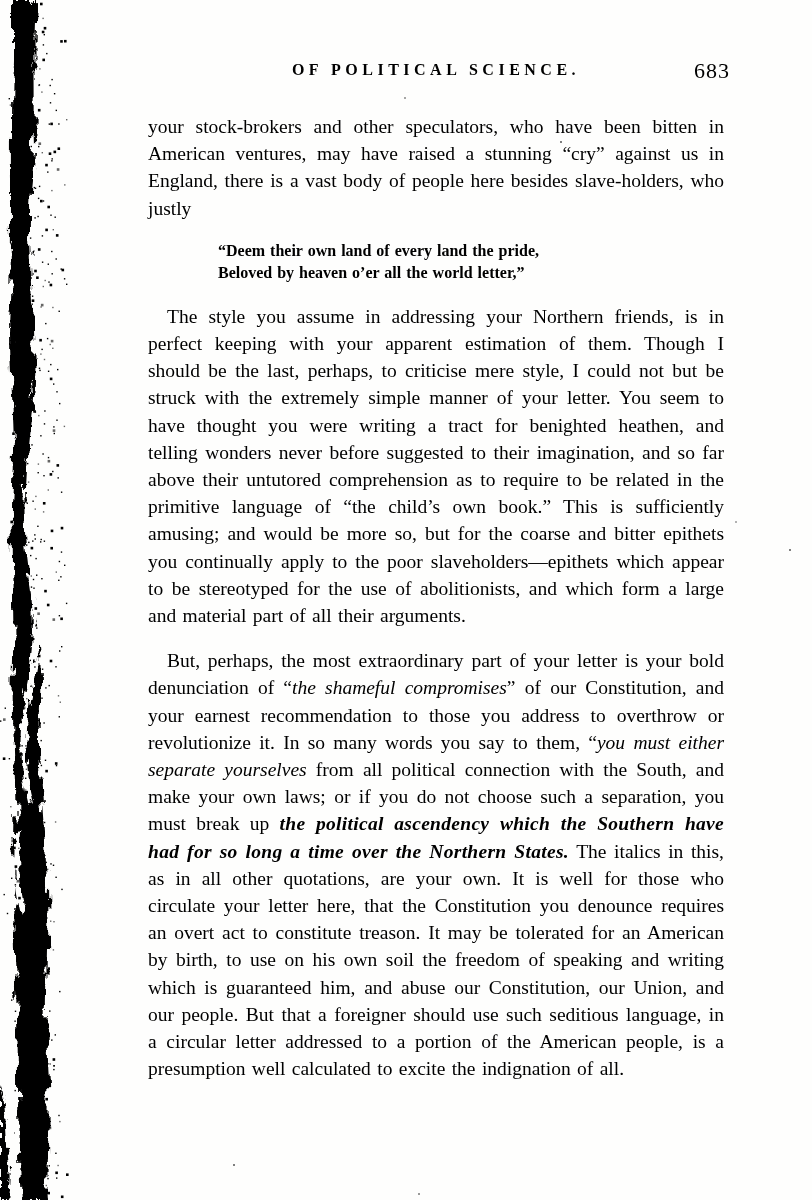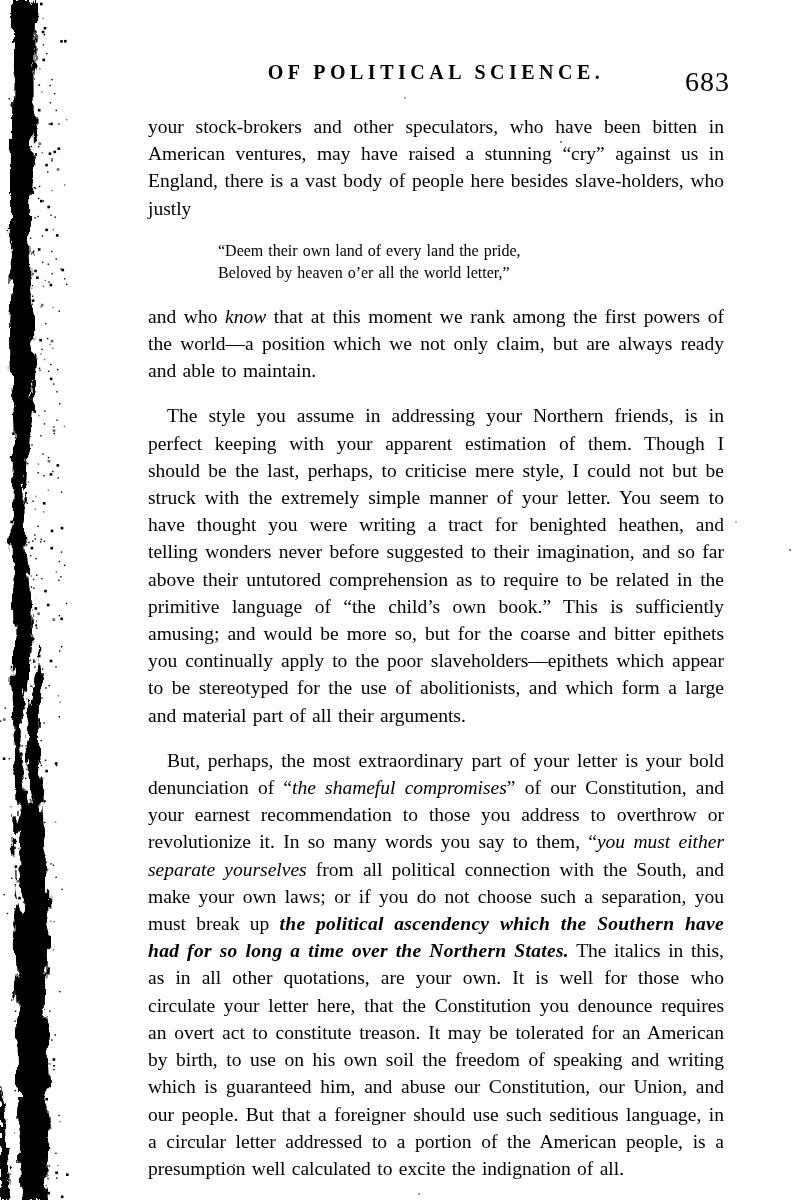--- a/index.html
+++ b/index.html
@@ -31,30 +31,30 @@
     top: 58px;
     width: 612px;
     height: 30px;
   }
   .running-title {
     position: absolute;
     left: 0;
     right: 0;
     top: 3px;
     text-align: center;
-    font-size: 20px;
+    font-size: 16px;
     font-weight: 700;
     letter-spacing: 4.5px;
     white-space: nowrap;
   }
   .page-number {
     position: absolute;
     right: 12px;
-    top: 8px;
-    font-size: 28px;
+    top: 0;
+    font-size: 22px;
     letter-spacing: 1px;
   }
   
   .text {
     position: absolute;
     left: 130px;
     top: 95px;
     width: 612px;
     font-size: 19.5px;
     line-height: 27.2px;
@@ -70,21 +70,21 @@
   }
   .it  { font-style: italic; }
   .bit { font-style: italic; font-weight: 700; letter-spacing: 0.3px; }
   .verse {
     margin: 13px 0 15px 88px;
     font-size: 16px;
     line-height: 22.5px;
     text-align: left;
     word-spacing: 1px;
   }
-  .verse-line { white-space: nowrap; }
+  .verse-line { white-space: nowrap; font-weight: bold; }
   
   .speck {
     position: absolute;
     background: #555;
     width: 2px;
     height: 2px;
     border-radius: 1px;
   }
 </style>
 </head>
@@ -601,18 +601,17 @@
     <span class="running-title">OF POLITICAL SCIENCE.</span>
     <span class="page-number">683</span>
   </header>
 
   <main class="text">
     <p class="para"><span>your stock-brokers and other speculators, who have been bitten in American ventures, may have raised a stunning “cry” against us in England, there is a vast body of people here besides slave-holders, who justly</span></p>
     <div class="verse">
         <div class="verse-line">“Deem their own land of every land the pride,</div>
         <div class="verse-line">Beloved by heaven o’er all the world letter,”</div>
       </div>
-    <p class="para"><span>and who </span><span class="it">know</span><span> that at this moment we rank among the first powers of the world—a position which we not only claim, but are always ready and able to maintain.</span></p>
     <p class="para indent"><span>The style you assume in addressing your Northern friends, is in perfect keeping with your apparent estimation of them. Though I should be the last, perhaps, to criticise mere style, I could not but be struck with the extremely simple manner of your letter.  You seem to have thought you were writing a tract for benighted heathen, and telling wonders never before suggested to their imagination, and so far above their untutored comprehension as to require to be related in the primitive language of “the child’s own book.”  This is sufficiently amusing; and would be more so, but for the coarse and bitter epithets you continually apply to the poor slaveholders—epithets which appear to be stereotyped for the use of abolitionists, and which form a large and material part of all their arguments.</span></p>
     <p class="para indent"><span>But, perhaps, the most extraordinary part of your letter is your bold denunciation of “</span><span class="it">the shameful compromises</span><span>” of our Constitution, and your earnest recommendation to those you address to overthrow or revolutionize it.  In so many words you say to them, “</span><span class="it">you must either separate yourselves</span><span> from all political connection with the South, and make your own laws; or if you do not choose such a separation, you must break up </span><span class="bit">the political ascendency which the Southern have had for so long a time over the Northern States.</span><span>  The italics in this, as in all other quotations, are your own.  It is well for those who circulate your letter here, that the Constitution you denounce requires an overt act to constitute treason.  It may be tolerated for an American by birth, to use on his own soil the freedom of speaking and writing which is guaranteed him, and abuse our Constitution, our Union, and our people.  But that a foreigner should use such seditious language, in a circular letter addressed to a portion of the American people, is a presumption well calculated to excite the indignation of all.</span></p>
   </main>
 
 </div>
 
 </body></html>

